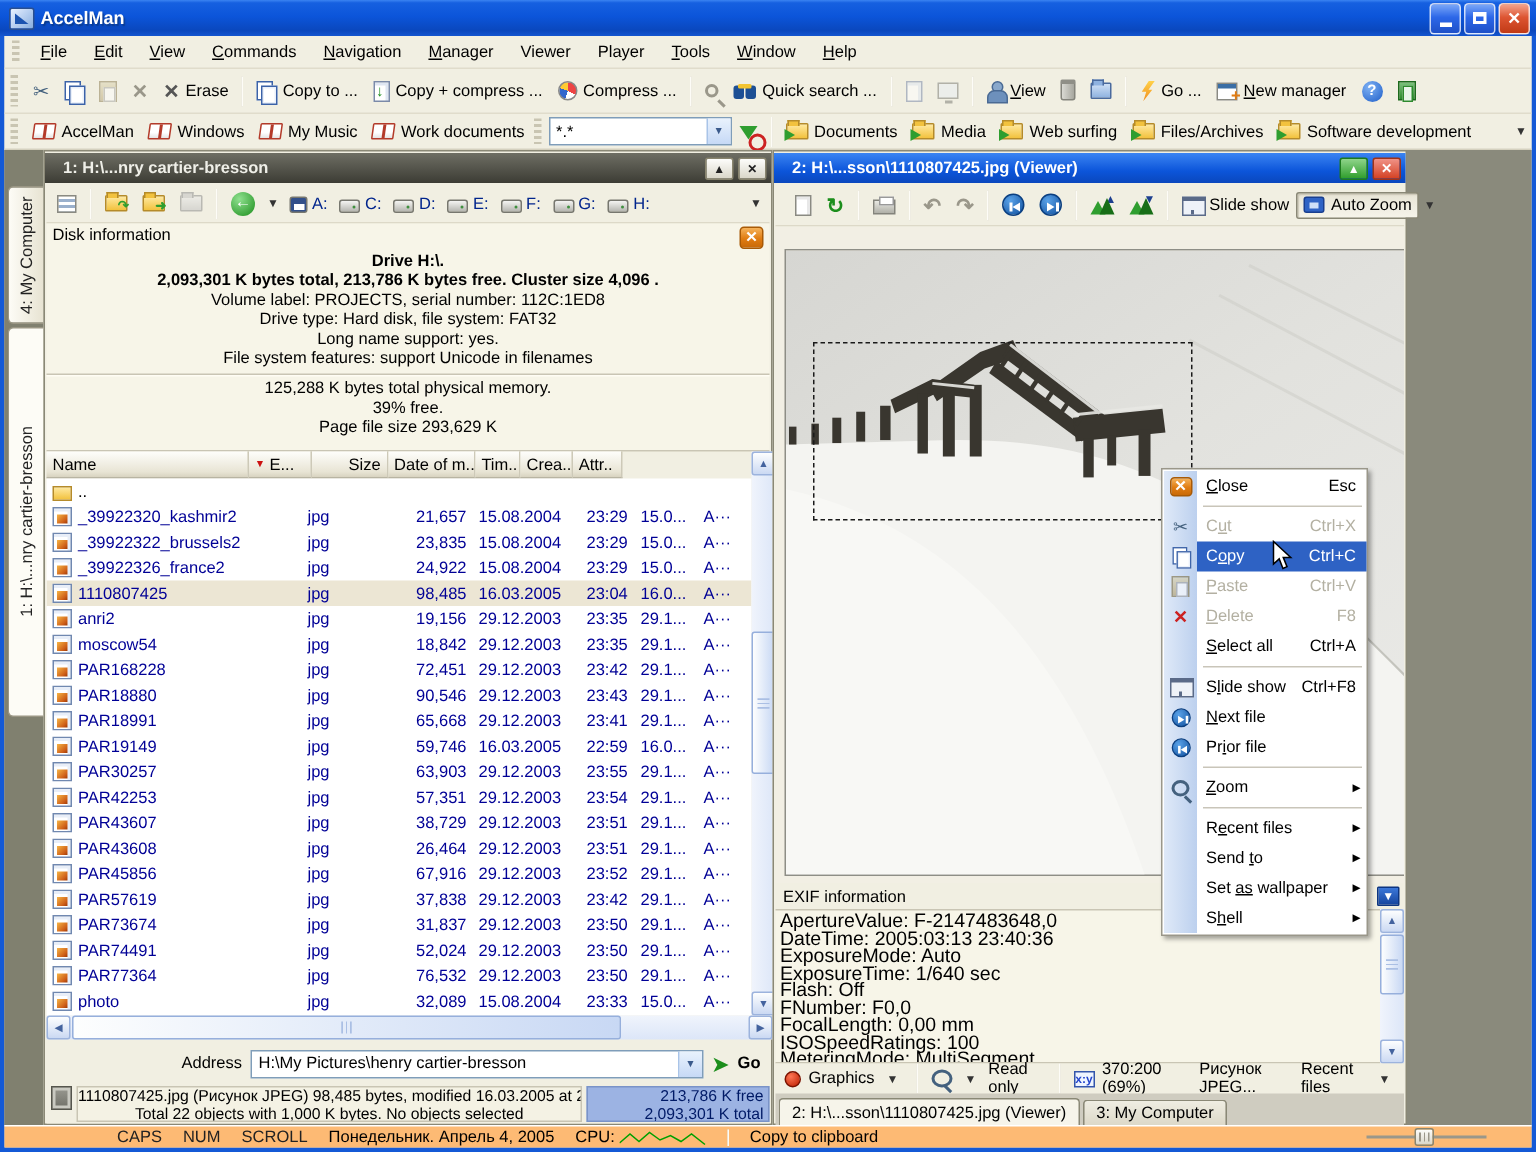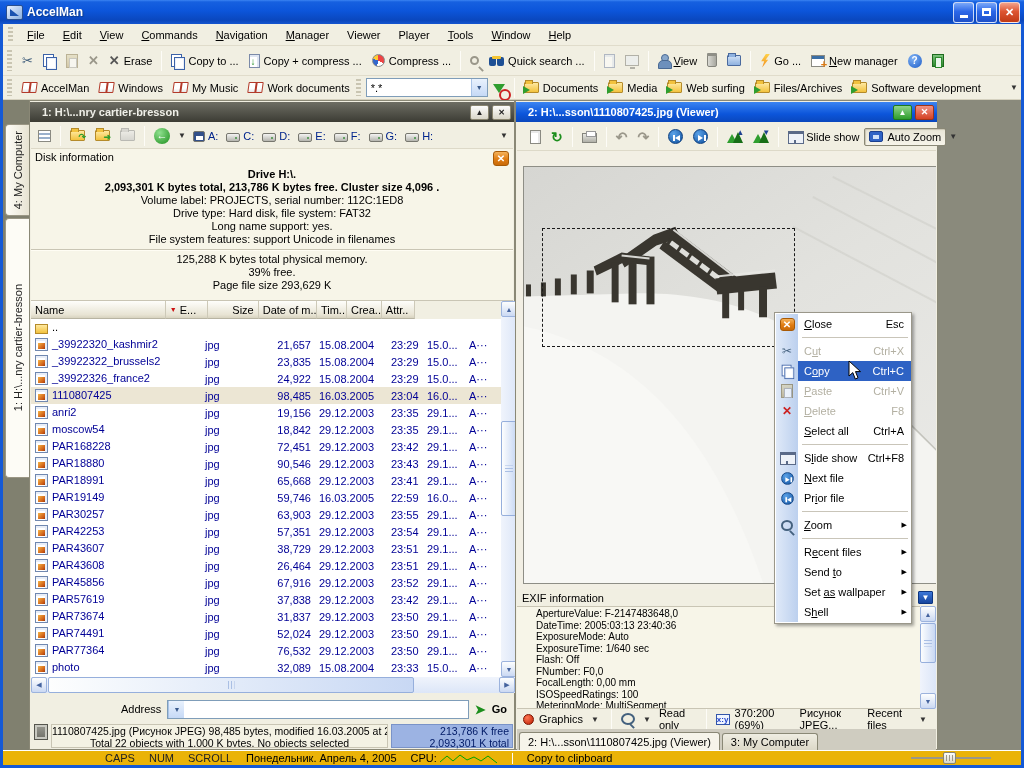--- a/index.html
+++ b/index.html
@@ -177,21 +177,21 @@
   .rtb{position:absolute;left:1px;top:22px;right:1px;height:28px;background:#f1efe2;border-bottom:1px solid #ddd9c8;display:flex;align-items:center;padding:0 2px}
   .pressedbtn{border:1px solid #8a8876;border-radius:2px;background:linear-gradient(#e8e5d6,#f6f4ea);box-shadow:inset 1px 1px 1px #c9c5b4}
   .viewer{position:absolute;left:1px;top:50px;right:1px;height:438px;background:#f2efe4;overflow:hidden}
   .photo{position:absolute;left:6px;top:15px;width:492px;height:418px;border:1px solid #8e8e86;box-shadow:inset 0 0 10px rgba(60,60,55,.45), inset 0 0 2px rgba(40,40,35,.6)}
   .photo svg{display:block;width:100%;height:100%}
   .marquee{position:absolute;left:18px;top:61px;width:253px;height:119px;border:1px dashed #1a1a1a}
 
   
   .exifhead{position:absolute;left:1px;top:488px;right:1px;height:17px;background:#f1efe2;display:flex;align-items:center;padding:0 3px 0 5px}
   .exifhead .plabel{flex:1}
-  .exifbody{position:absolute;left:1px;top:505px;right:1px;height:103px;background:#f7f5e8;border-top:1px solid #c9c5b4;border-bottom:1px solid #c9c5b4;padding:1px 19px;line-height:11.5px;font-size:10px;overflow:hidden}
+  .exifbody{position:absolute;left:1px;top:505px;right:1px;height:103px;background:#f7f5e8;border-top:1px solid #c9c5b4;border-bottom:1px solid #c9c5b4;padding:1px 3px;line-height:11.5px;font-size:13px;overflow:hidden}
   .exifscroll{left:auto;right:1px;top:505px;width:16px;height:103px}
 
   
   .rstatus{position:absolute;left:1px;top:608px;right:1px;height:20px;background:#f1efe2;display:flex;align-items:center;gap:5px;padding:0 6px}
   .rtabs{position:absolute;left:1px;top:628px;right:1px;height:21px;background:#cfccc0;display:flex;align-items:flex-end;gap:2px;padding:1px 2px 0 2px}
   .rtab{background:linear-gradient(#efede2,#dcd8c8);border:1px solid #8a8876;border-bottom:none;border-radius:3px 3px 0 0;padding:2px 8px;white-space:nowrap}
   .rtab.active{background:#f6f4ea;padding-top:3px}
 
   
   .cmenu{left:774px;top:312px;width:138px;background:#fff;border:1px solid #9a978a;box-shadow:2px 2px 3px rgba(0,0,0,.35);z-index:50;padding:1px 0}
@@ -199,21 +199,21 @@
   .mitem{position:relative;height:20px;display:flex;align-items:center;padding:0 7px 0 29px;white-space:nowrap}
   .mitem .micon{position:absolute;left:3px;top:2px;width:18px;height:16px;display:flex;align-items:center;justify-content:center}
   .mitem .msc{margin-left:auto;padding-left:8px}
   .mitem.sel{background:linear-gradient(to right,transparent 23px,#2e62c4 23px);color:#fff}
   .mitem.disab{color:#b3b0a2}
   .mitem .subarr{position:absolute;right:4px;font-size:7px}
   .msep{height:1px;background:#c9c5b9;margin:3px 3px 3px 27px}
   .mini-x{color:#cc2222;font-weight:bold;font-size:12px}
 
   
-  .gstatus{left:3px;top:750px;width:1018px;height:15px;background:#eab308;border-top:1px solid #fff;display:flex;align-items:center;gap:14px;padding-left:102px}
+  .gstatus{left:3px;top:750px;width:1018px;height:15px;background:#fdba74;border-top:1px solid #fff;display:flex;align-items:center;gap:14px;padding-left:75px}
   .gstatus .kbd{color:#222}
   .cpuwrap{display:flex;align-items:center;gap:3px}
   .gsep{width:1px;height:11px;background:#cdc9b8;border-right:1px solid #fdfcf7}
   .slider{margin-left:auto;margin-right:30px;width:80px;height:12px;position:relative}
   .slider .track{position:absolute;left:0;right:0;top:5px;height:2px;background:#9a978a}
   .slider .sthumbx{position:absolute;left:32px;top:0;width:13px;height:12px;background:linear-gradient(#fdfdfb,#d9d6c8);border:1px solid #89856f;border-radius:2px}
   .slider .sthumbx::after{content:"";position:absolute;left:2px;top:2px;right:2px;bottom:2px;background:repeating-linear-gradient(90deg,#9a978a 0 1px,transparent 1px 3px)}
   .cursor{z-index:60;left:848px;top:360px}
 </style>
 </head>
@@ -729,20 +729,21 @@
 
     <div class="sb sbh hscroll">
       <span class="sbtn" style="left:0;top:0">◀</span>
       <span class="sthumb h" style="left:17px;top:0;width:366px;height:16px"></span>
       <span class="sbtn" style="right:0;top:0">▶</span>
     </div>
 
     <div class="addr">
       <span>Address</span>
       <span class="combo">
+        <span class="cval">H:\My Pictures\henry cartier-bresson</span>
         <span class="cbtn">▼</span>
       </span>
       <span class="goarr">➤</span>
       <span class="gotext">Go</span>
     </div>
 
     <div class="lstatus">
       <span class="ic ic-film"></span>
       <span class="lsmain">
         <div>1110807425.jpg (Рисунок JPEG) 98,485  bytes, modified 16.03.2005 at 23:04</div>

